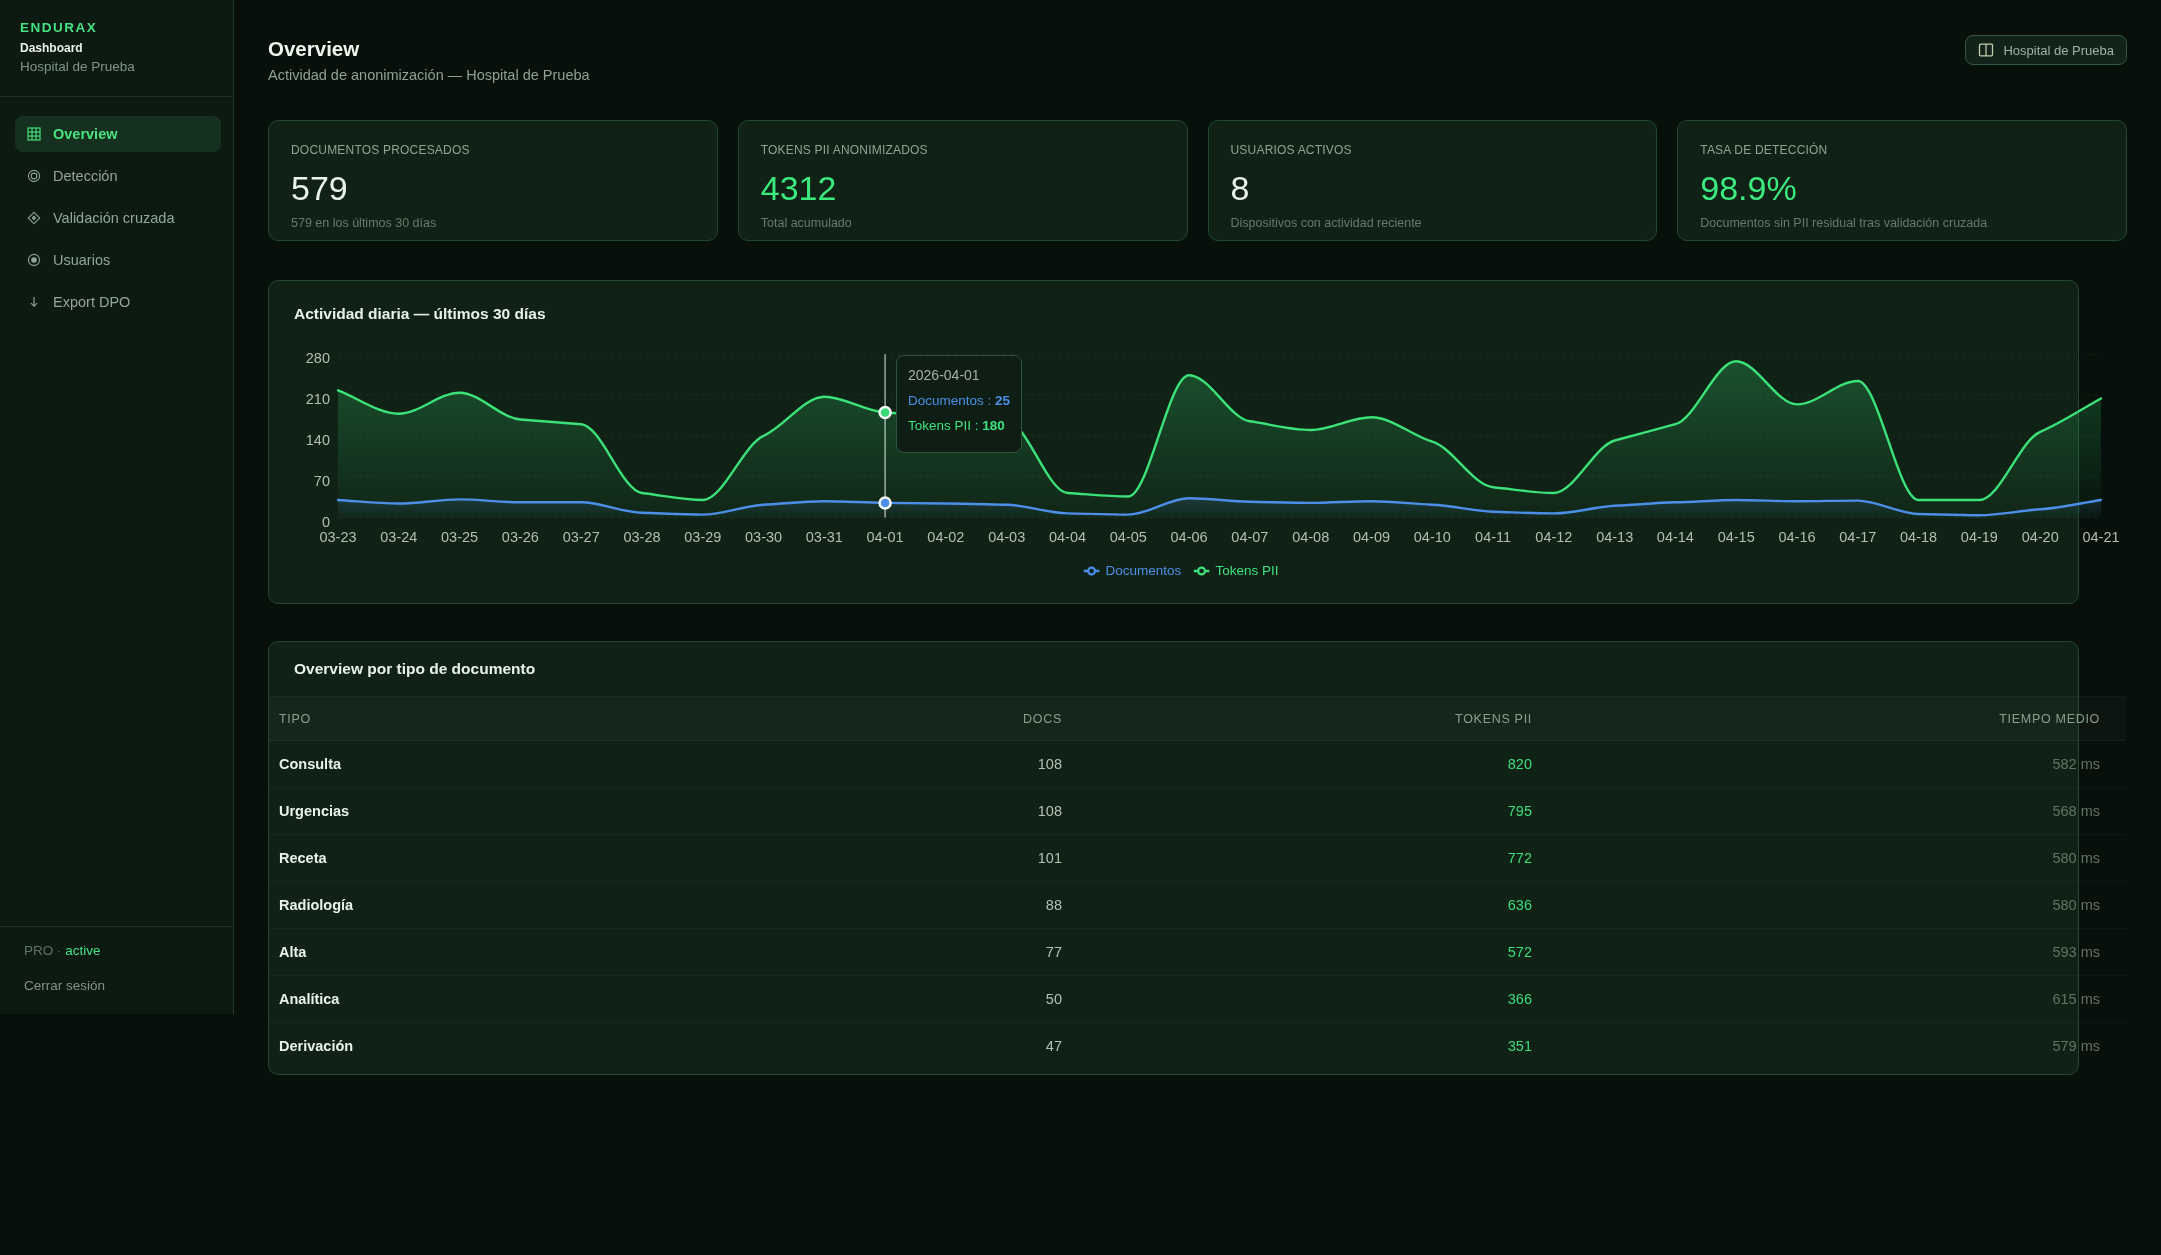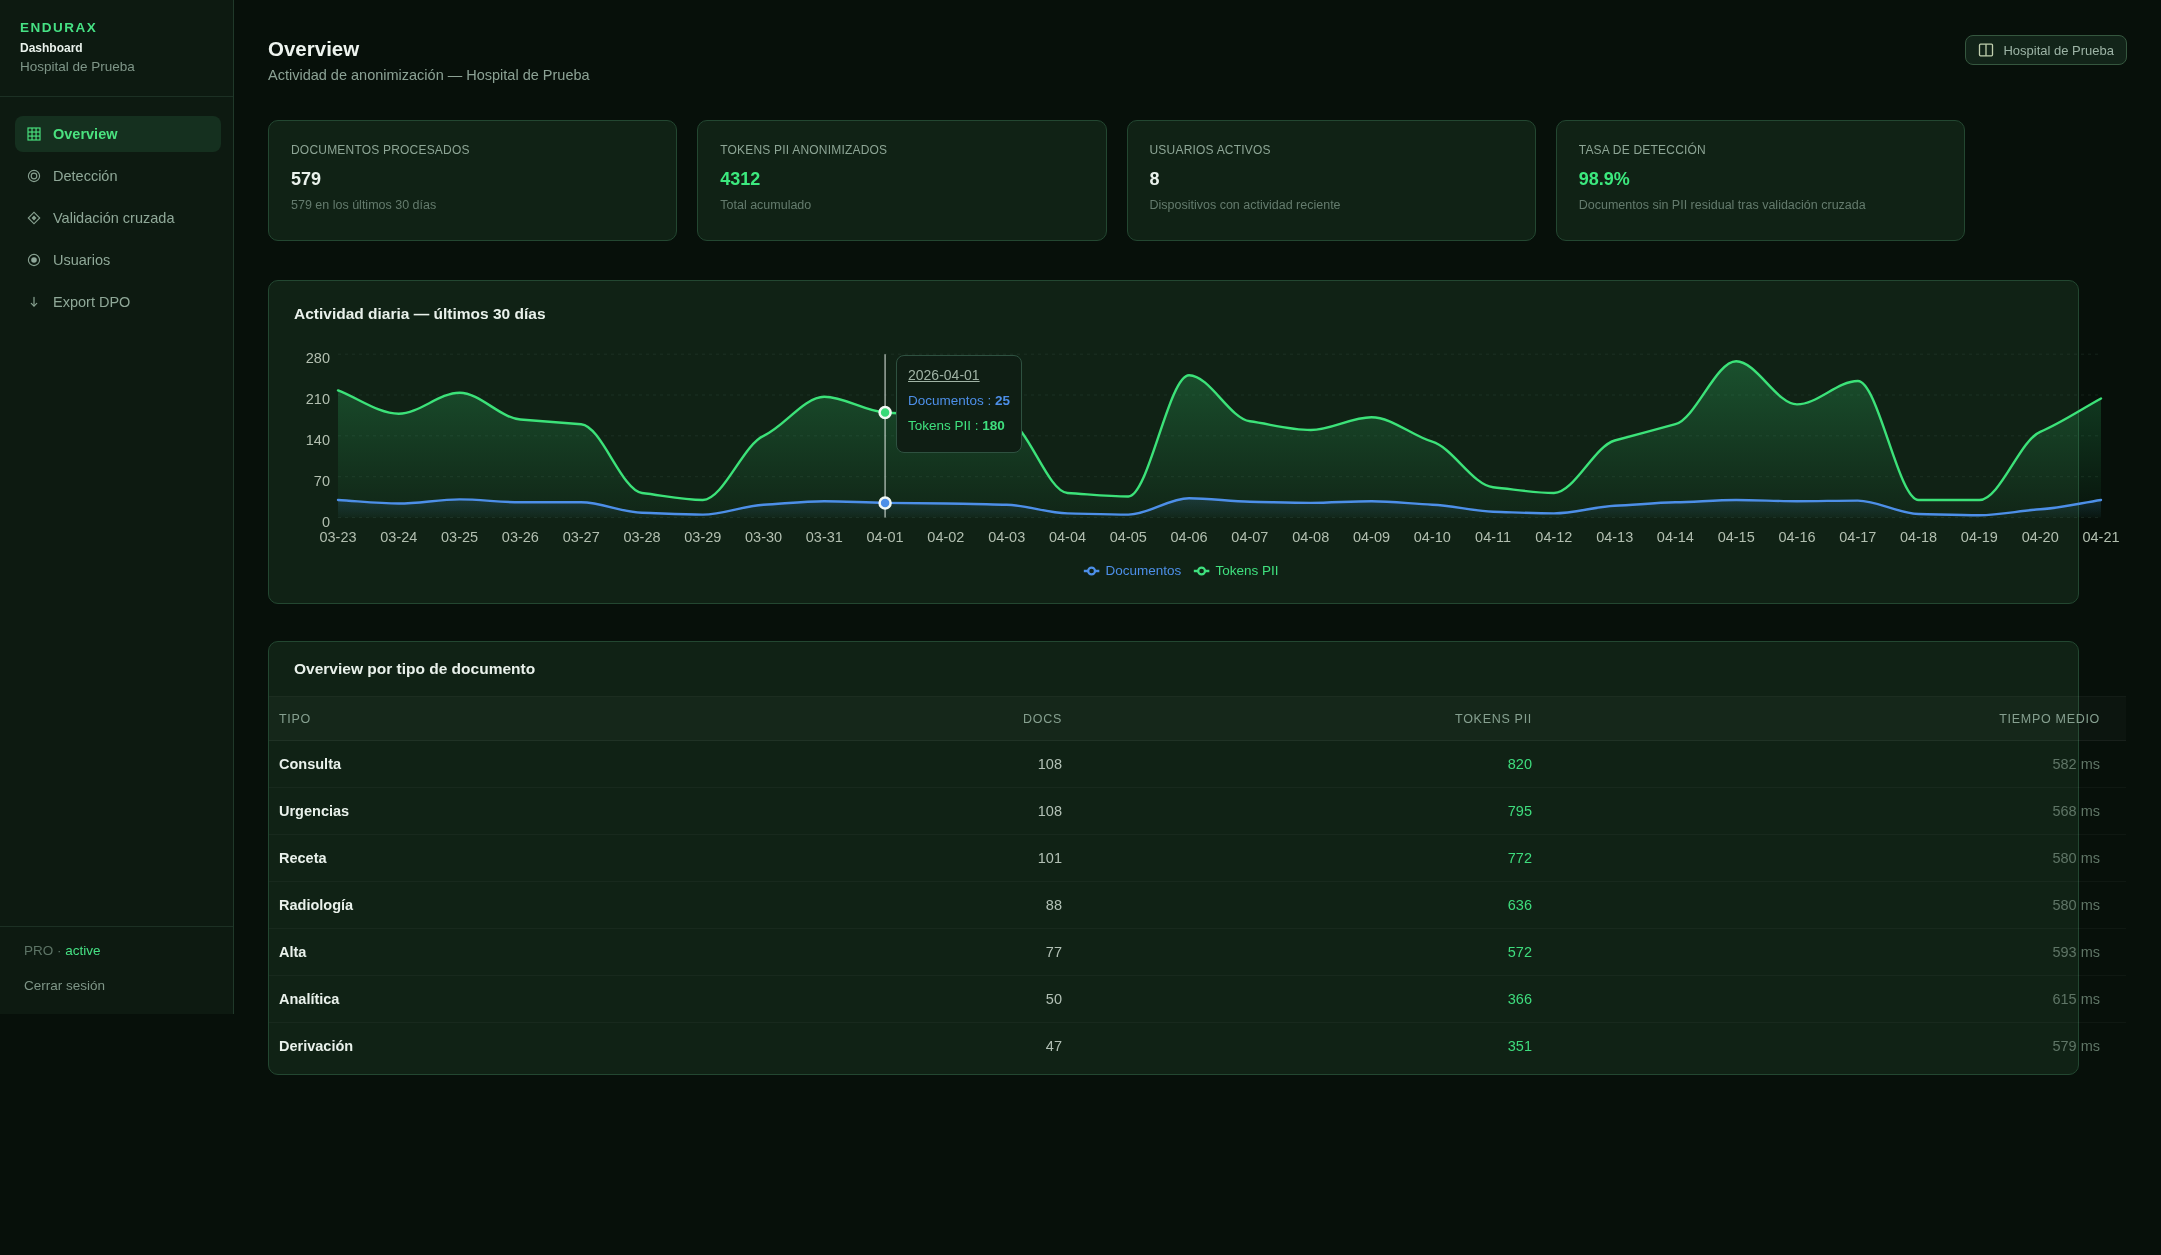--- a/index.html
+++ b/index.html
@@ -15,36 +15,36 @@
 .nitem.active { background:#15301f; color:#4ae27f; font-weight:bold; }
 .sfoot { position:absolute; left:0; right:0; bottom:0; border-top:1px solid #1c3024; padding:16px 20px 21px 24px; }
 .sfoot .pro { font-size:13.5px; color:#5d7466; }
 .sfoot .pro b { color:#46e184; font-weight:normal; }
 .sfoot .out { font-size:13.5px; color:#7e9587; margin-top:20px; }
 .main { position:absolute; left:234px; top:0; width:1927px; height:1255px; }
 h1 { position:absolute; left:34px; top:37px; font-size:20.5px; color:#eef4ef; font-weight:bold; }
 .sub { position:absolute; left:34px; top:67px; font-size:14.5px; color:#8ca295; }
 .orgbtn { position:absolute; right:34px; top:35px; height:30px; border:1px solid #35573f; background:#122419; border-radius:8px; display:flex; align-items:center; padding:0 12px; color:#9db4a6; font-size:13px; }
 .orgbtn svg { margin-right:9px; }
-.cards { position:absolute; left:34px; top:120px; width:1697px; display:grid; grid-template-columns:repeat(4,1fr); gap:20px; }
+.cards { position:absolute; left:34px; top:120px; width:1859px; display:grid; grid-template-columns:repeat(4,1fr); gap:20px; }
 .card { background:#102215; border:1px solid #234731; border-radius:10px; height:121px; padding:22px 22px; }
 .card .lbl { font-size:12px; letter-spacing:0.2px; color:#8da595; }
-.card .val { font-size:18px; font-weight:bold; color:#eaf2ec; margin-top:12px; }
+.card .val { font-size:34px; font-weight:normal; color:#eaf2ec; margin-top:12px; }
 .card .val.green { color:#3ce97e; }
 .card .note { font-size:12.5px; color:#647b6d; margin-top:8px; }
 .panel { position:absolute; left:34px; width:1811px; background:#102215; border:1px solid #234731; border-radius:10px; }
 .chartp { top:280px; height:324px; }
 .tablep { top:641px; height:434px; }
 .ptitle { position:absolute; left:25px; top:24px; font-size:15.5px; font-weight:bold; color:#e9f1eb; }
 .axlab { font-size:14.5px; fill:#b2bfb0; font-family:"Liberation Sans",sans-serif; }
 .legend { position:absolute; top:282px; left:912px; transform:translateX(-50%); display:flex; align-items:center; white-space:nowrap; font-size:13.5px; }
 .legend .li { display:flex; align-items:center; margin:0 6px; }
 .legend svg { margin-right:6px; }
 .tip { position:absolute; left:627px; top:74px; height:98px; box-sizing:border-box; background:#0f1e14; border:1px solid #2e5140; border-radius:8px; padding:11px 11px; white-space:nowrap; }
-.tip .d { color:#a0b3a5; font-size:14px;text-decoration:underline; }
+.tip .d { color:#a0b3a5; font-size:14px; }
 .tip .b { color:#4d8fe8; font-size:13.5px; margin-top:10px; }
 .tip .g { color:#3fe07e; font-size:13.5px; margin-top:10px; }
 table { position:absolute; top:54px; left:0; width:1857px; table-layout:fixed; border-collapse:collapse; }
 th { font-size:12.5px; letter-spacing:0.7px; color:#86a090; font-weight:normal; height:44px; background:rgba(255,255,255,0.025); border-top:1px solid rgba(255,255,255,0.05); border-bottom:1px solid rgba(255,255,255,0.05); }
 td { height:47px; font-size:14.5px; border-bottom:1px solid rgba(255,255,255,0.035); }
 tr:last-child td { border-bottom:none; }
 .h1,.c1 { text-align:left; padding-left:10px; }
 .h2,.c2 { text-align:right; }
 .h3,.c3 { text-align:right; }
 .h4,.c4 { text-align:right; padding-right:26px; }

